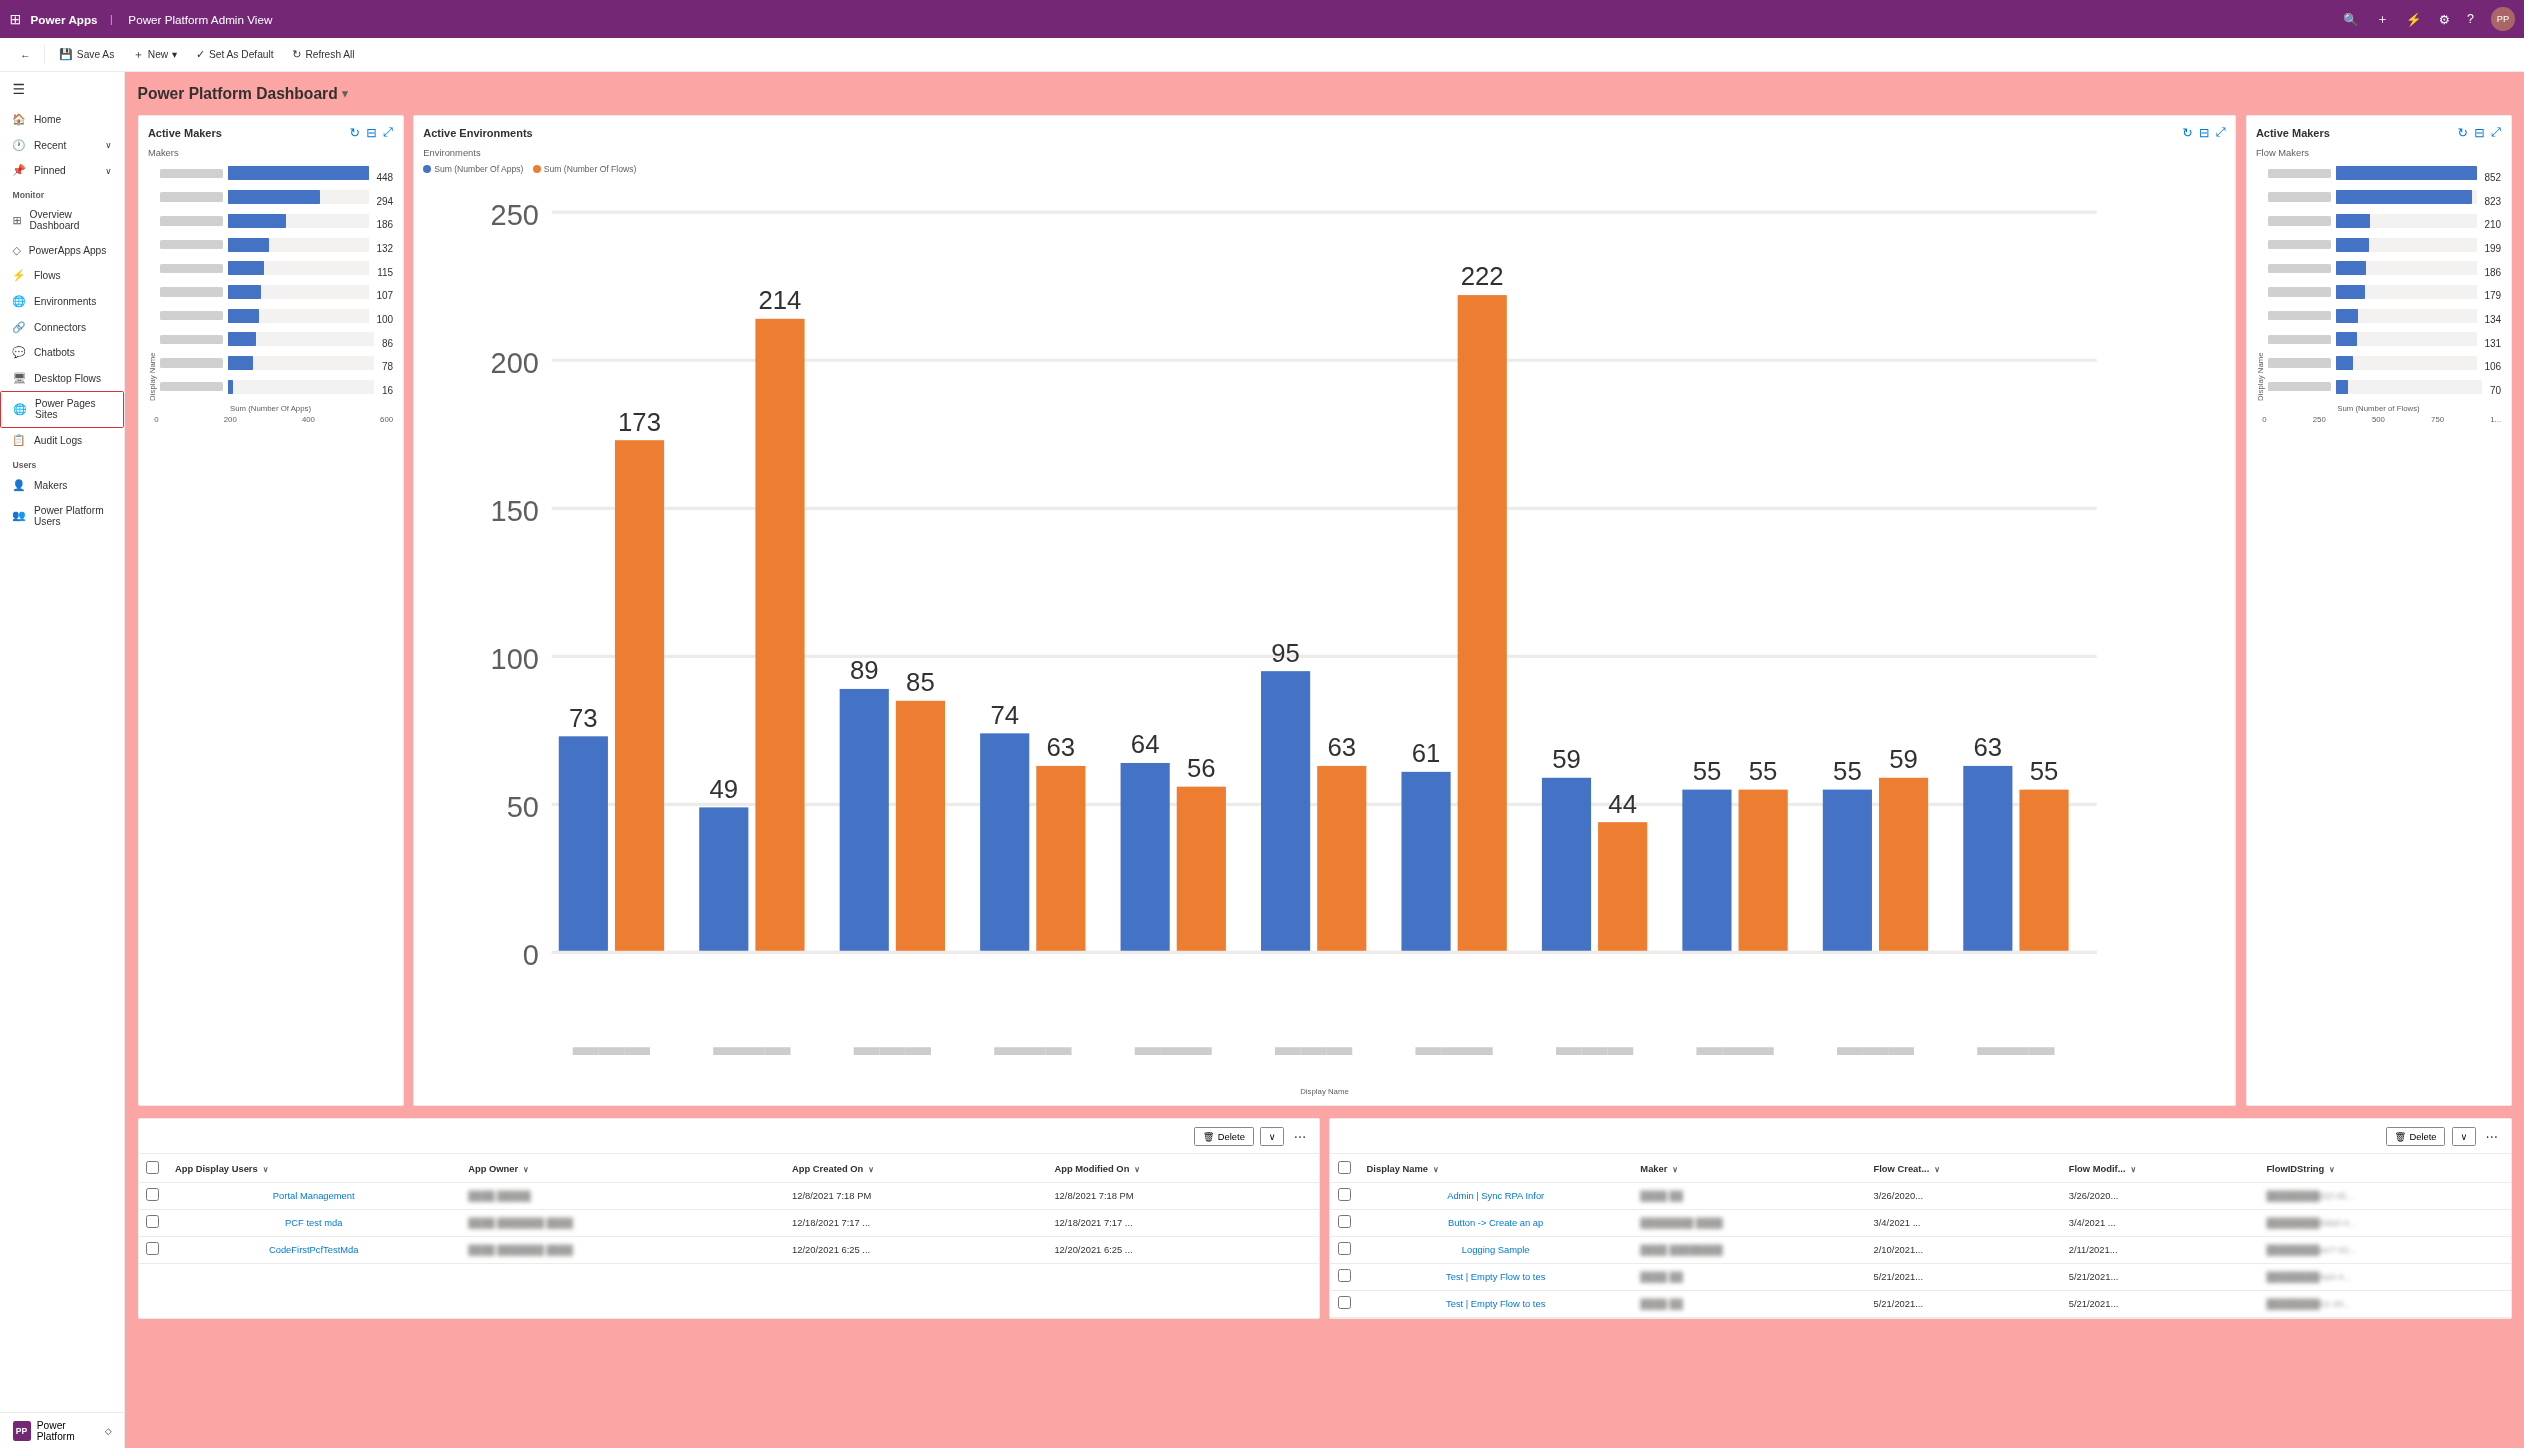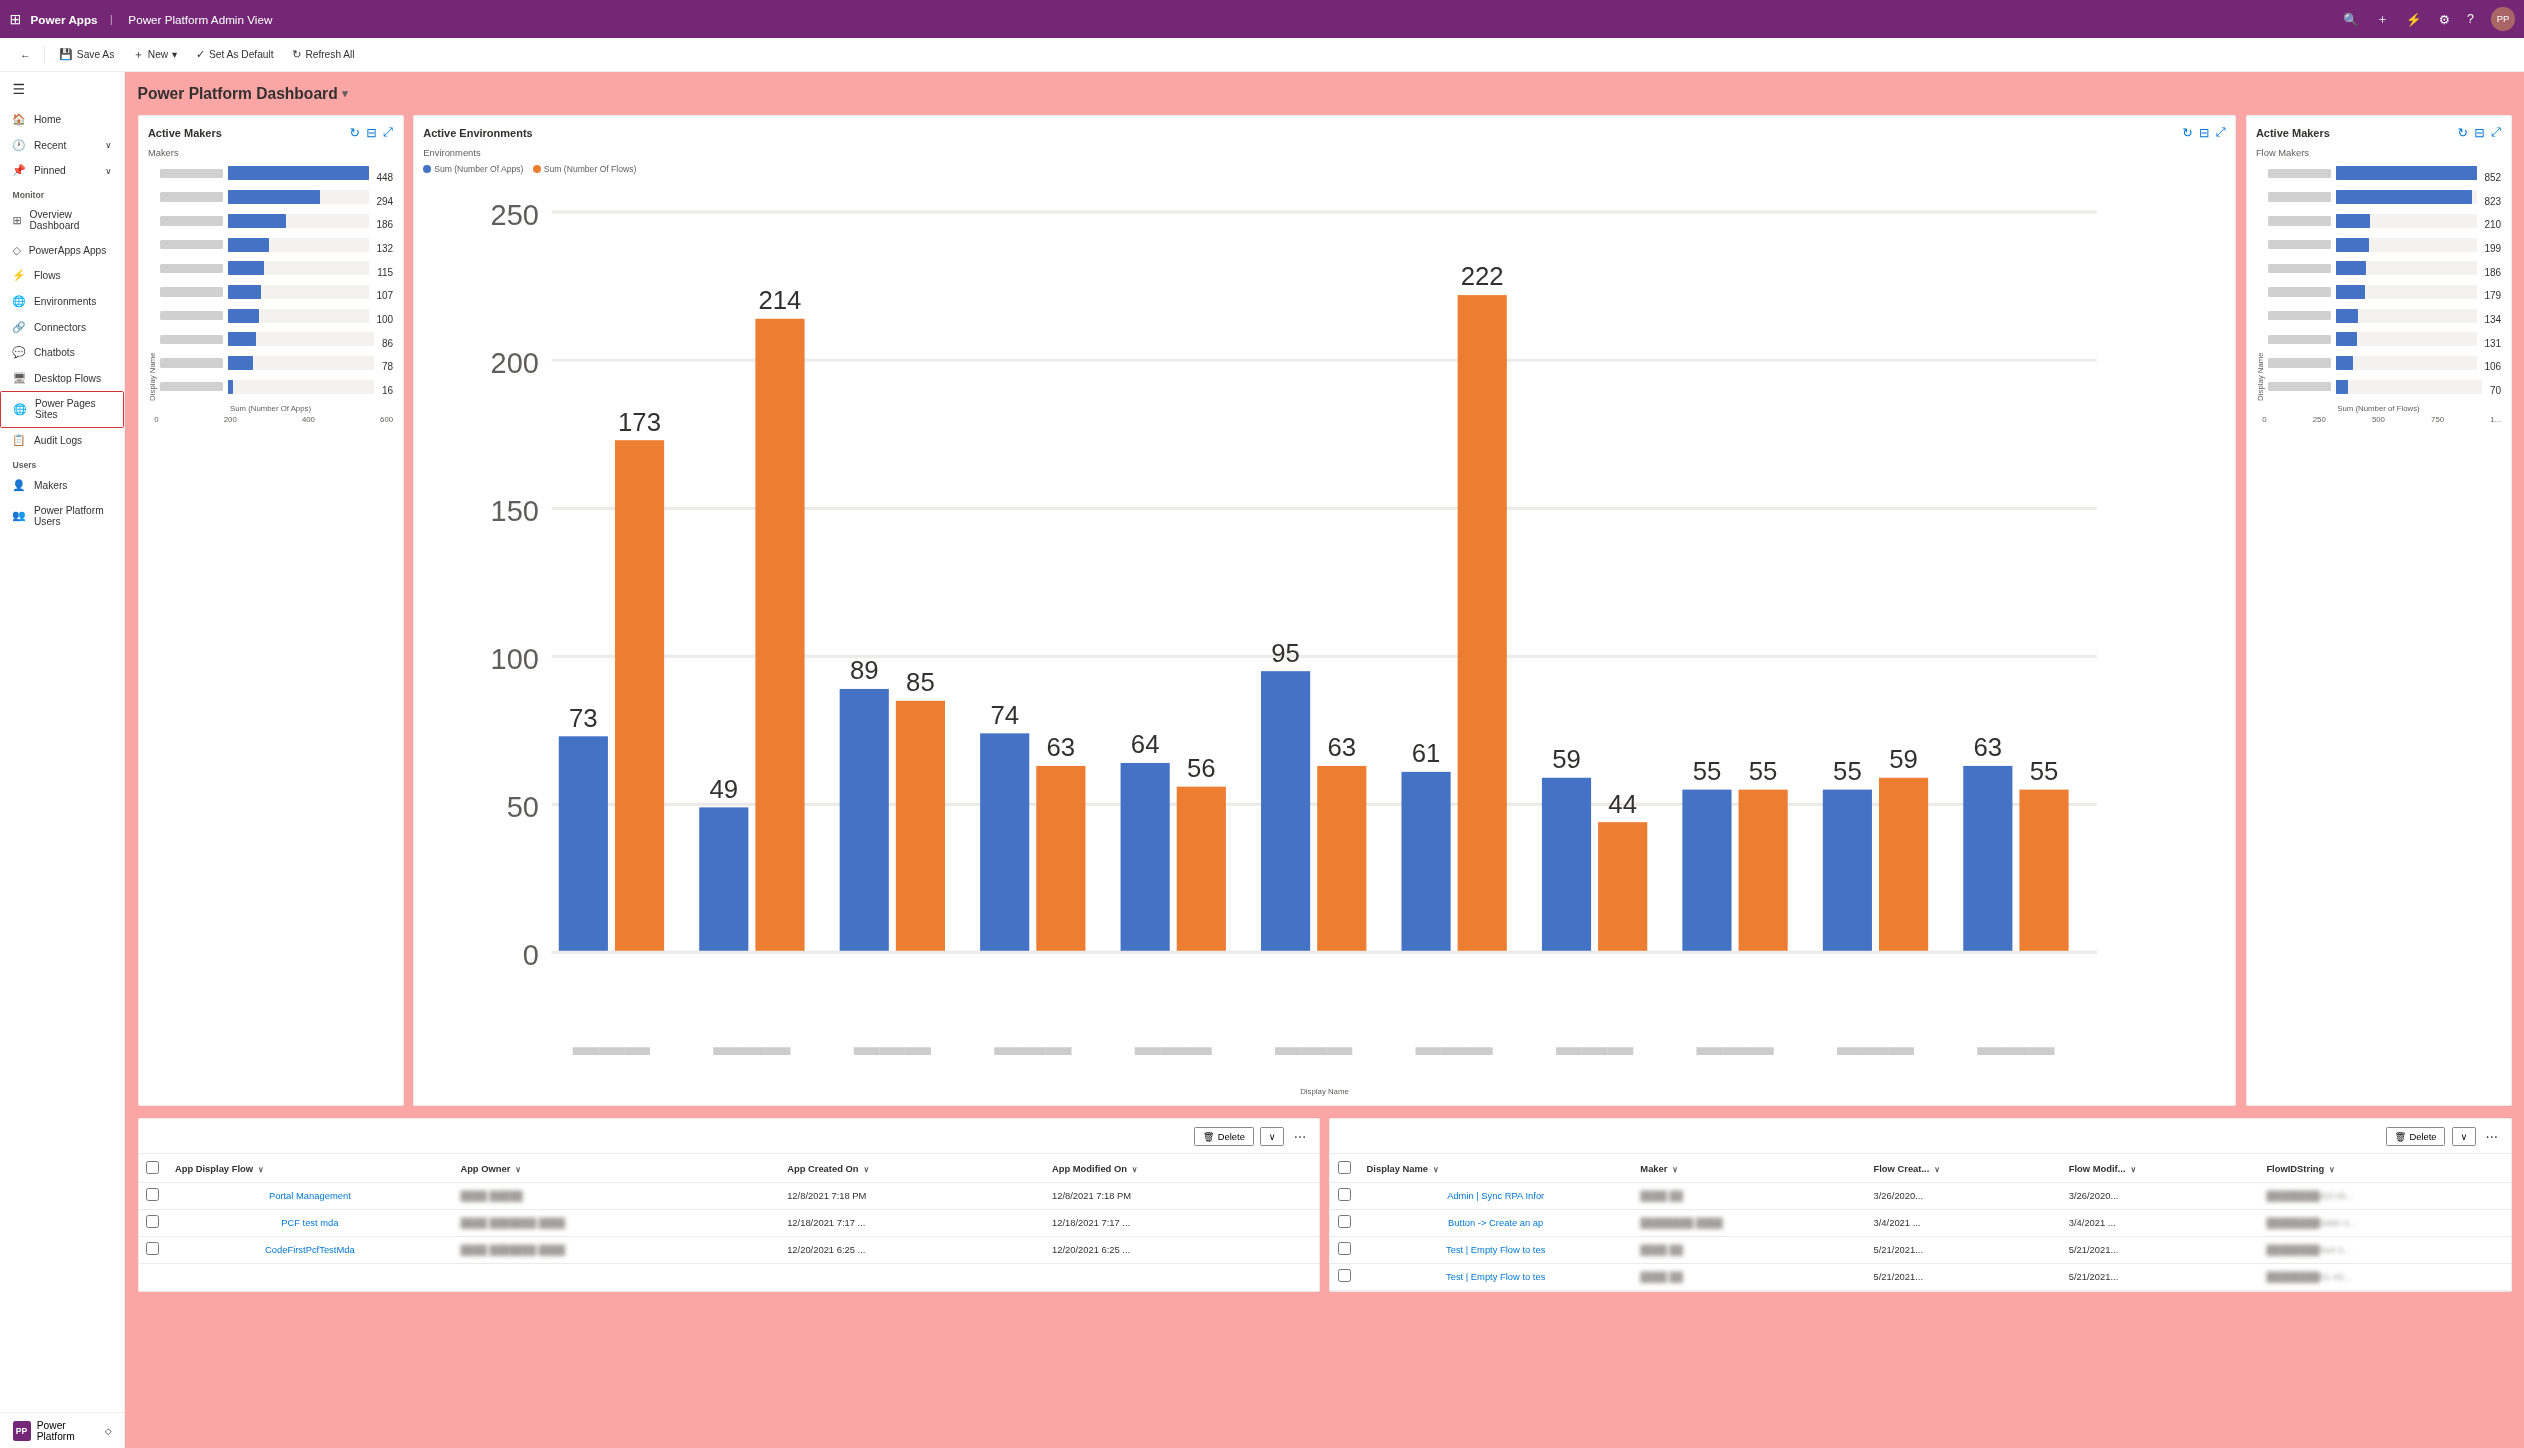--- a/index.html
+++ b/index.html
@@ -499,21 +499,21 @@
           <button class="table-btn">
             <span>∨</span>
           </button>
           <span class="table-more">⋯</span>
         </div>
         <table>
           <thead>
             <tr>
               <th class="th-check"><input type="checkbox" style=""></th>
               <th>
-                <span>App Display Flow</span>
+                <span>App Display Users</span>
                 <span class="sort-icon">∨</span>
               </th>
               <th>
                 <span>App Owner</span>
                 <span class="sort-icon">∨</span>
               </th>
               <th>
                 <span>App Created On</span>
                 <span class="sort-icon">∨</span>
               </th>
@@ -598,20 +598,28 @@
               <tr>
       <td><input type="checkbox" style=""></td>
       <td class="link">Button -&gt; Create an ap</td>
       <td class="blurred" style="filter:blur(2.3px)">████████ ████</td>
       <td>3/4/2021 ...</td>
       <td>3/4/2021 ...</td>
       <td class="blurred" style="filter:blur(2.3px)">████████9da0-4...</td>
     </tr>
               <tr>
       <td><input type="checkbox" style=""></td>
+      <td class="link">Logging Sample</td>
+      <td class="blurred" style="filter:blur(2.3px)">████ ████████</td>
+      <td>2/10/2021...</td>
+      <td>2/11/2021...</td>
+      <td class="blurred" style="filter:blur(2.3px)">████████ee7-42...</td>
+    </tr>
+              <tr>
+      <td><input type="checkbox" style=""></td>
       <td class="link">Test | Empty Flow to tes</td>
       <td class="blurred" style="filter:blur(2.3px)">████ ██</td>
       <td>5/21/2021...</td>
       <td>5/21/2021...</td>
       <td class="blurred" style="filter:blur(2.3px)">████████4a4-4...</td>
     </tr>
               <tr>
       <td><input type="checkbox" style=""></td>
       <td class="link">Test | Empty Flow to tes</td>
       <td class="blurred" style="filter:blur(2.3px)">████ ██</td>

